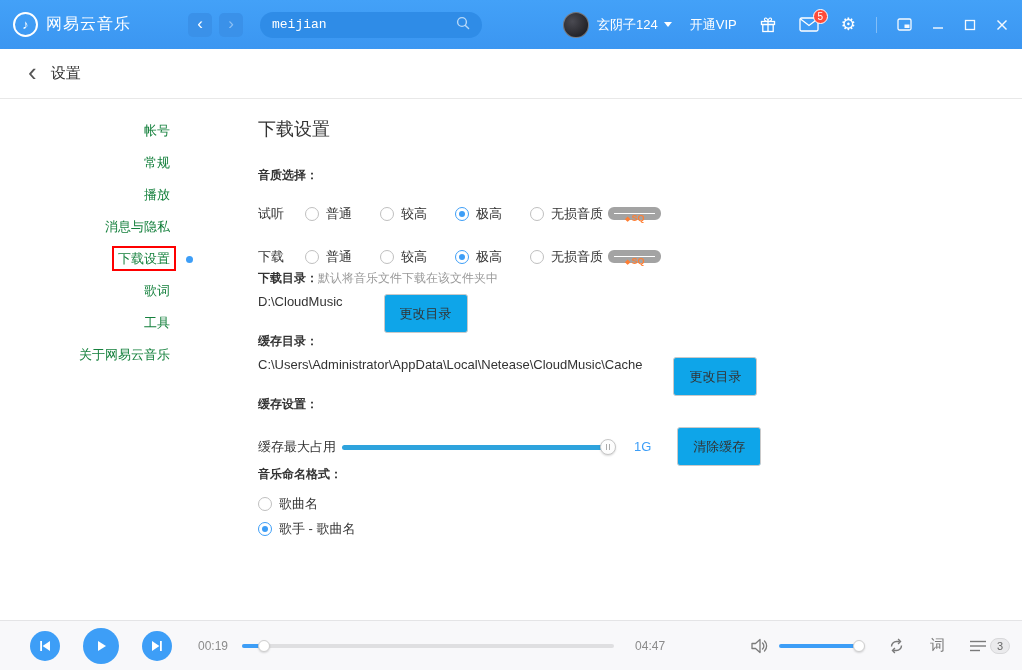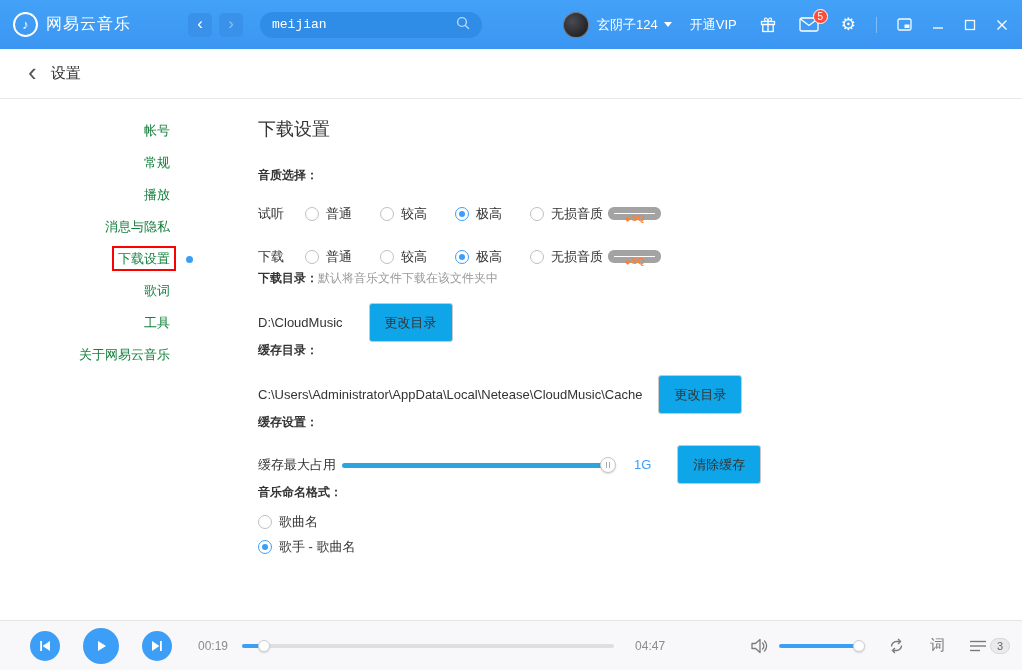--- a/index.html
+++ b/index.html
@@ -49,21 +49,21 @@
   .q-row { display:flex; align-items:center; height:27px; margin-top:16px; }
   .q-row-label { width:47px; font-size:13px; color:#333; }
   .opt { display:inline-flex; align-items:center; margin-right:28px; cursor:pointer; }
   .radio { width:14px; height:14px; border-radius:50%; border:1px solid #bfbfbf; background:#fff; position:relative; flex:0 0 14px; }
   .radio.sel { border-color:#3d9ef7; }
   .radio.sel::after { content:""; position:absolute; left:3px; top:3px; width:6px; height:6px; border-radius:50%; background:#3d9ef7; }
   .opt-label { font-size:13px; color:#333; margin-left:7px; white-space:nowrap; }
   .sq { margin-left:5px; color:#ff7e33; border:6px solid #a3a3a3; border-radius:6px; font-size:9px; font-weight:bold; height:13px; line-height:11px; padding:0 11px; }
   .sq::before { content:"◆"; font-size:7px; margin-right:1px; }
 
-  .path-row { display:flex; align-items:center; margin-top:16px; }
+  .path-row { display:flex; margin-top:7px;gap:15px; }
   .path-text { font-size:13px; color:#333; }
   .btn { height:39px; padding:0 15px; background:#0ea5e9; border:1px solid #c9c9c9; border-radius:3px; font-size:13px; color:#333; cursor:pointer; font-family:inherit; white-space:nowrap; }
 
   .cache-row { display:flex; align-items:center; margin-top:14px; }
   .cache-slider { position:relative; width:272px; height:16px; margin-left:6px; cursor:pointer; }
   .cache-slider .track { position:absolute; left:0; right:0; top:6px; height:5px; border-radius:3px; background:#2ea3dd; }
   .slider-handle { position:absolute; right:-2px; top:0; width:16px; height:16px; border-radius:50%; background:#fdfdfd; border:1px solid #c7c7c7; box-shadow:0 1px 2px rgba(0,0,0,.15); }
   .slider-handle::before { content:""; position:absolute; left:5px; top:4px; width:1px; height:6px; background:#ababab; box-shadow:3px 0 0 #ababab; }
   .cache-val { font-size:13px; color:#3d9ef7; margin-left:20px; }
   .cache-row .btn { margin-left:26px; }

